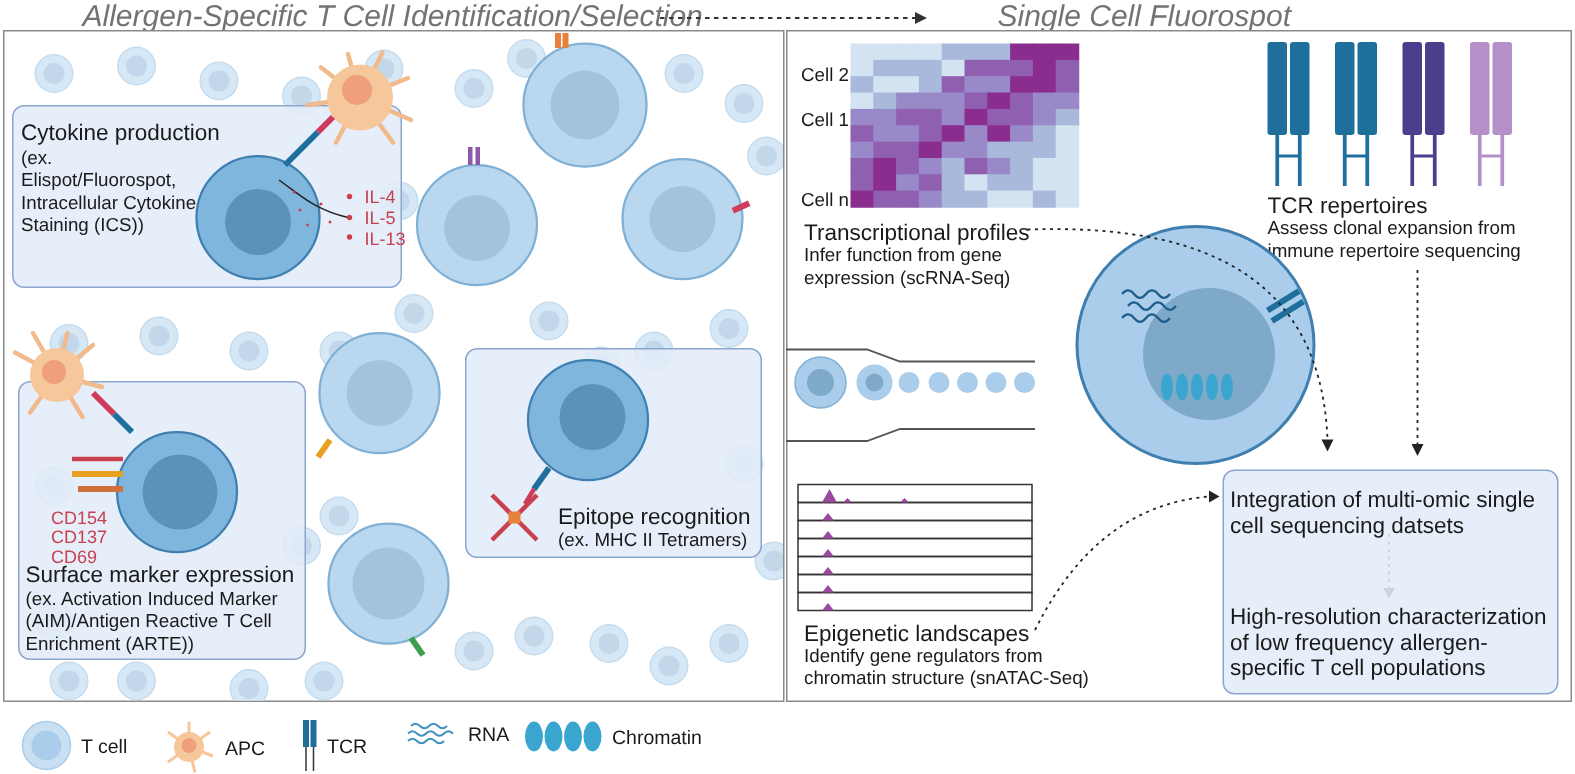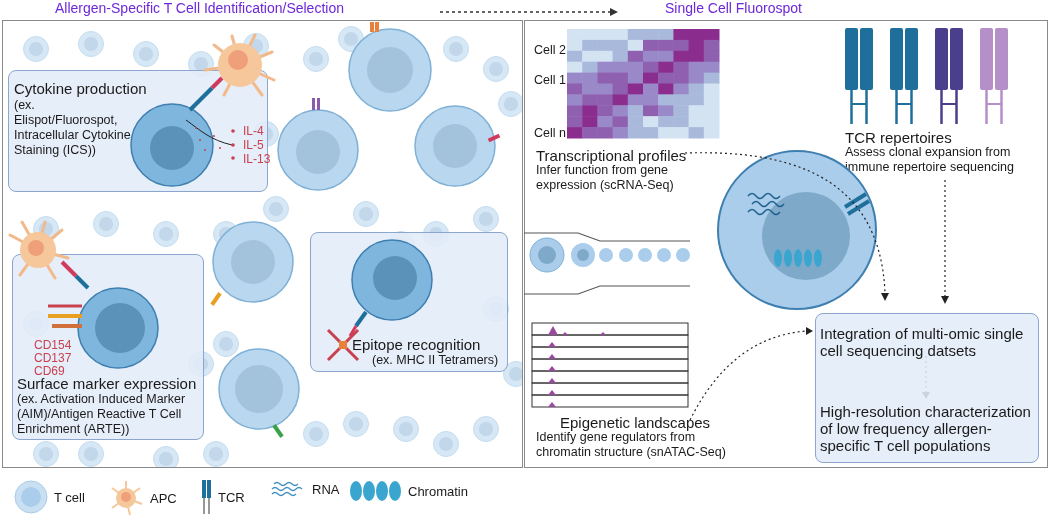--- a/index.html
+++ b/index.html
@@ -1,18 +1,18 @@
 <!DOCTYPE html>
 <html><head>
 <meta charset="utf-8">
 <style>
   html,body{margin:0;padding:0;background:#fff;}
   body{width:1050px;height:516px;position:relative;overflow:hidden;font-family:"Liberation Sans",sans-serif;color:#1a1a1a;}
   .abs{position:absolute;}
-  .hdr{font-size:14px;color:#6d28d9;white-space:nowrap;}
+  .hdr{font-style:italic;font-size:20px;color:#737373;white-space:nowrap;}
   .panel{position:absolute;border:1.5px solid #8a8a8a;background:#fff;}
   .box{position:absolute;background:rgba(226,236,248,0.88);border:1.5px solid #8ba6cf;border-radius:8px;}
   .h1{font-size:15px;color:#1a1a1a;line-height:17px;}
   .sub{font-size:12.5px;color:#1a1a1a;line-height:15px;}
   .red{color:#c9414f;font-size:12px;line-height:14px;}
   .cell{position:absolute;border-radius:50%;background:#d6e8f6;border:1px solid #c5dcef;}
   .cell::after{content:"";position:absolute;left:22%;top:22%;width:56%;height:56%;border-radius:50%;background:#c2d7ea;}
   .legend-item{position:absolute;top:480px;display:flex;align-items:center;gap:6px;font-size:13px;}
   .centertxt{text-align:left;}
   svg{overflow:visible;}
@@ -179,21 +179,21 @@
   <line x1="366" y1="312" x2="356" y2="326" stroke="#1f6f9c" stroke-width="4"></line>
   <line x1="356" y1="326" x2="350" y2="336" stroke="#d03a5c" stroke-width="3"></line>
   <g stroke="#c9414f" stroke-width="3">
     <line x1="343" y1="345" x2="328" y2="330"></line>
       <line x1="343" y1="345" x2="358" y2="330"></line>
     <line x1="343" y1="345" x2="328" y2="360"></line>
       <line x1="343" y1="345" x2="358" y2="360"></line>
   </g>
   <rect x="339" y="341" width="8" height="8" fill="#e8823a"></rect>
 </svg>
-<div class="abs h1" style="left:352px;top:336px;">Epitope recognition</div>
+<div class="abs h1" style="left:372px;top:336px;">Epitope recognition</div>
 <div class="abs sub" style="left:372px;top:353px;">(ex. MHC II Tetramers)</div>
 
 <div class="panel" style="left:524px;top:20px;width:522px;height:446px;"></div>
 
 <div class="abs sub" style="left:534px;top:29px;margin-top:44px;">Cell 1</div>
 <div class="abs sub" style="left:534px;top:43px;">Cell 2</div>
 <div class="abs sub" style="left:534px;top:126px;">Cell n</div>
 <svg id="heatmap" class="abs" style="left:567px;top:29px;" width="152" height="109">
     <rect x="0" y="0" width="15.7" height="11.4" fill="#d3e3f2"></rect>
     <rect x="15.2" y="0" width="15.7" height="11.4" fill="#d3e3f2"></rect>
@@ -394,21 +394,21 @@
       <path d="M548,347 l4,-5 l4,5z"></path>
         <path d="M548,359 l4,-5 l4,5z"></path>
         <path d="M548,371 l4,-5 l4,5z"></path>
       <path d="M548,383 l4,-5 l4,5z"></path>
         <path d="M548,395 l4,-5 l4,5z"></path>
         <path d="M548,407 l4,-5 l4,5z"></path>
     </g>
   </g>
 </svg>
 
-<div class="abs h1" style="left:560px;top:414px;">Epigenetic landscapes</div>
+<div class="abs h1" style="left:536px;top:414px;">Epigenetic landscapes</div>
 <div class="abs sub" style="left:536px;top:430px;width:200px;">Identify gene regulators from chromatin structure (snATAC-Seq)</div>
 
 <div class="box" style="left:815px;top:313px;width:222px;height:148px;"></div>
 <div class="abs h1 centertxt" style="left:820px;top:325px;width:212px;">Integration of multi-omic single cell sequencing datsets</div>
 <div class="abs h1 centertxt" style="left:820px;top:403px;width:212px;">High-resolution characterization of low frequency allergen-specific T cell populations</div>
 
 <div class="legend-item" style="left:14px;">
   <svg width="34" height="34">
       <circle cx="17" cy="17" r="16" fill="#c9e0f3" stroke="#a9cdea"></circle>
       <circle cx="17" cy="17" r="10" fill="#a9cdea"></circle>

